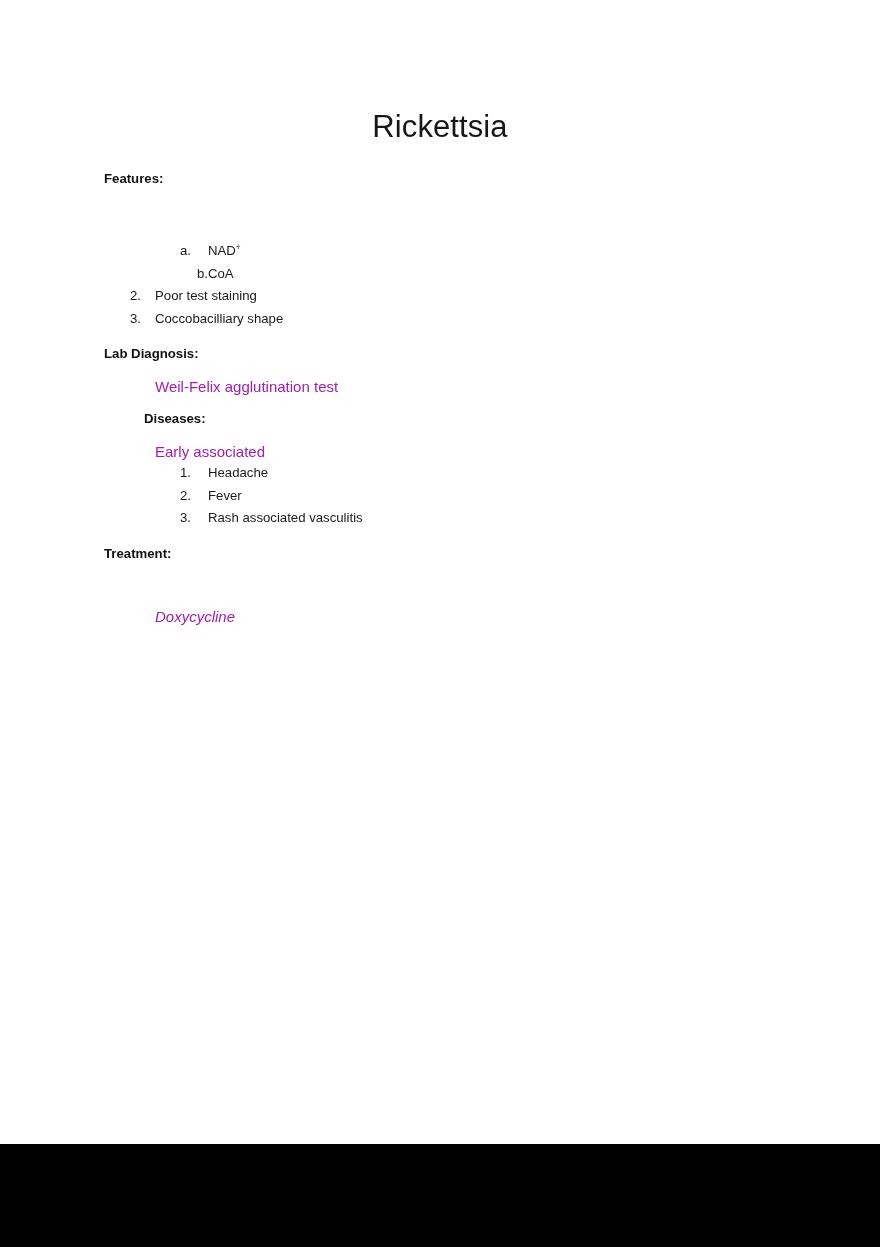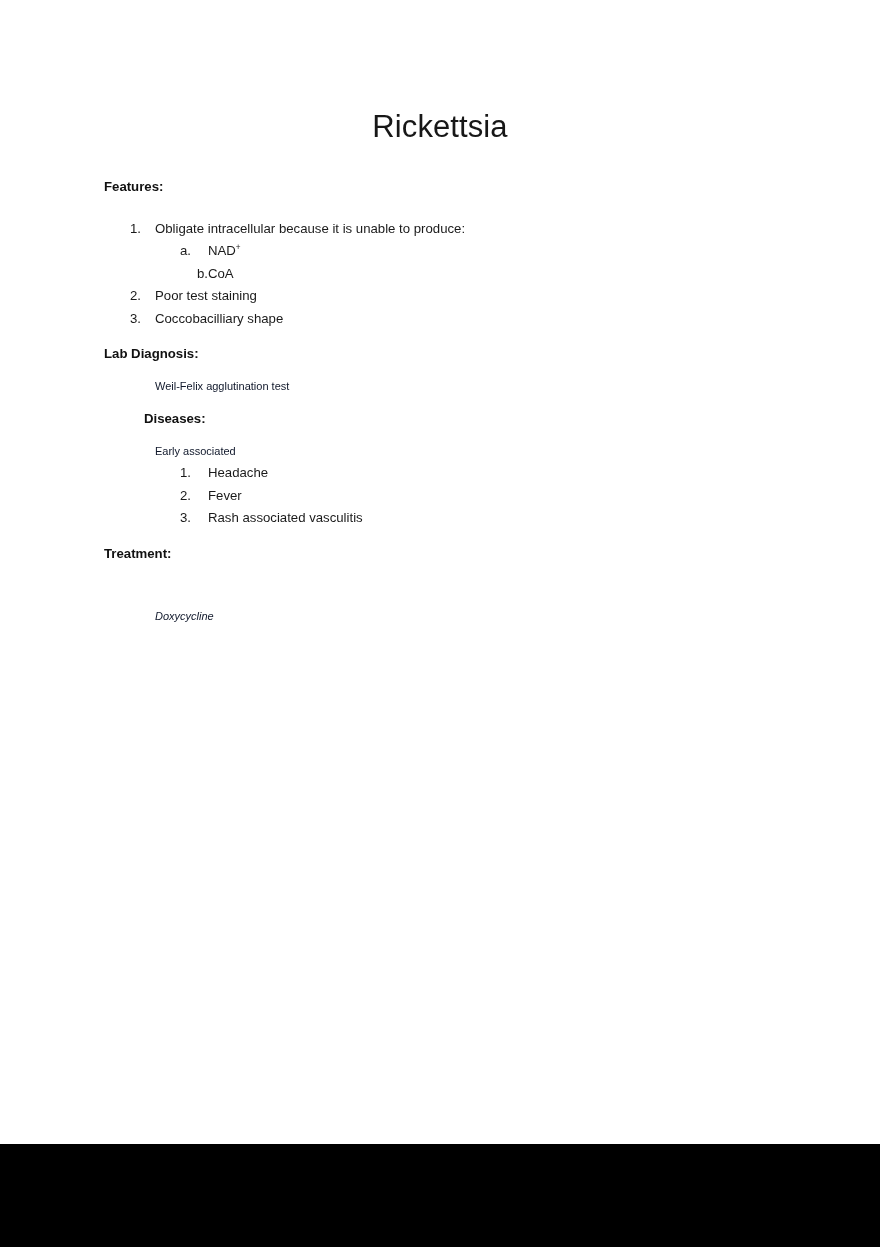--- a/index.html
+++ b/index.html
@@ -47,23 +47,23 @@
     text-align: center;
     font-size: 15px;
     font-weight: 400;
     line-height: 19px;
     color: #191919;
   }
 
   
   .row {
     position: absolute;
-    font-size: 11px;
+    font-size: 15px;
     line-height: 17px;
-    color: #0f172a;
+    color: #a21caf;
     white-space: nowrap;
   }
   .heading {
     font-weight: 700;
     left: 104px;
     font-size: 13.2px;
     color: #111111;
   }
   .plain {
     font-weight: 400;
@@ -107,25 +107,22 @@
 </style>
 </head>
 <body>
 
 <div class="page">
 
   <div class="doc-body">
 
     <div class="title">Rickettsia</div>
 
-    <div class="row heading" style="top:178px;">Features:</div>
+    <div class="row heading" style="top:170px;">Features:</div>
 
-    <div class="li li-1" style="top:220px;">
-      <span class="marker">1.</span><span>Obligate intracellular because it is unable to produce:</span>
-    </div>
 
     <div class="li li-2" style="top:242px;">
       <span class="marker">a.</span><span>NAD</span><sup>+</sup>
     </div>
 
     <div class="li li-2" style="top:265px;text-align:right;">
       <span class="marker">b.</span><span>CoA</span>
     </div>
 
     <div class="li li-1" style="top:287px;">

